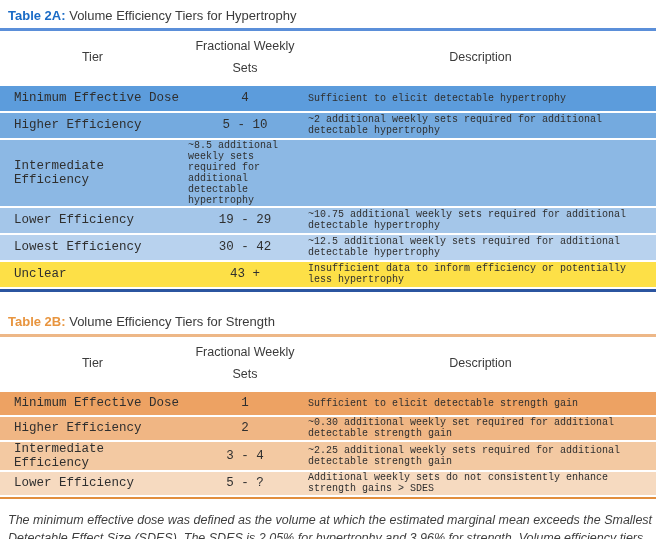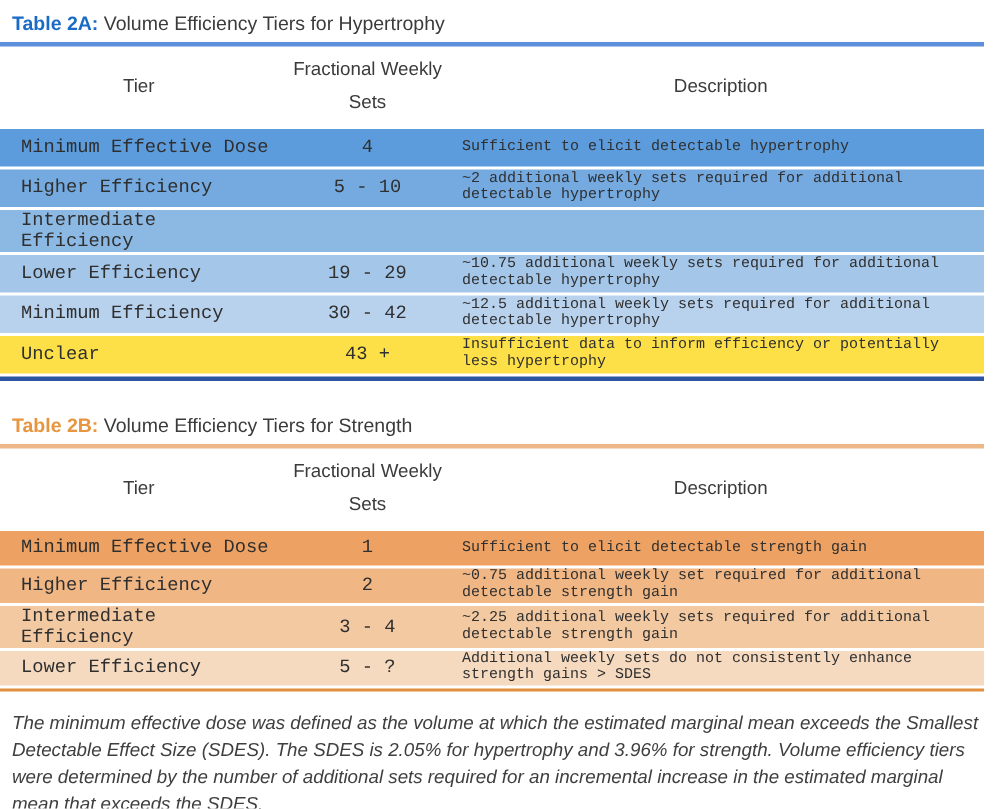--- a/index.html
+++ b/index.html
@@ -95,28 +95,29 @@
       <div class="cell-sets">4</div>
       <div class="cell-desc">Sufficient to elicit detectable hypertrophy</div>
     </div>
     <div class="grid-row data-row" style="background-color: rgb(116, 170, 223);">
       <div class="cell-tier">Higher Efficiency</div>
       <div class="cell-sets">5 - 10</div>
       <div class="cell-desc">~2 additional weekly sets required for additional detectable hypertrophy</div>
     </div>
     <div class="grid-row data-row" style="background-color: rgb(140, 184, 228);">
       <div class="cell-tier">Intermediate Efficiency</div>
+      <div class="cell-desc">~8.5 additional weekly sets required for additional detectable hypertrophy</div>
     </div>
     <div class="grid-row data-row" style="background-color: rgb(164, 198, 233);">
       <div class="cell-tier">Lower Efficiency</div>
       <div class="cell-sets">19 - 29</div>
       <div class="cell-desc">~10.75 additional weekly sets required for additional detectable hypertrophy</div>
     </div>
     <div class="grid-row data-row" style="background-color: rgb(184, 210, 238);">
-      <div class="cell-tier">Minimum Efficiency</div>
+      <div class="cell-tier">Lowest Efficiency</div>
       <div class="cell-sets">30 - 42</div>
       <div class="cell-desc">~12.5 additional weekly sets required for additional detectable hypertrophy</div>
     </div>
     <div class="grid-row data-row" style="background-color: #fde047;">
       <div class="cell-tier">Unclear</div>
       <div class="cell-sets">43 +</div>
       <div class="cell-desc">Insufficient data to inform efficiency or potentially less hypertrophy</div>
     </div>
 
     <div class="bottom-border" style="background-color: rgb(43, 85, 160);"></div>
@@ -137,21 +138,21 @@
     </div>
 
     <div class="grid-row data-row" style="background-color: rgb(237, 162, 99);">
       <div class="cell-tier">Minimum Effective Dose</div>
       <div class="cell-sets">1</div>
       <div class="cell-desc">Sufficient to elicit detectable strength gain</div>
     </div>
     <div class="grid-row data-row" style="background-color: rgb(240, 182, 132);">
       <div class="cell-tier">Higher Efficiency</div>
       <div class="cell-sets">2</div>
-      <div class="cell-desc">~0.75 additional weekly set required for additional detectable strength gain</div>
+      <div class="cell-desc">~0.30 additional weekly set required for additional detectable strength gain</div>
     </div>
     <div class="grid-row data-row" style="background-color: rgb(243, 201, 162);">
       <div class="cell-tier">Intermediate Efficiency</div>
       <div class="cell-sets">3 - 4</div>
       <div class="cell-desc">~2.25 additional weekly sets required for additional detectable strength gain</div>
     </div>
     <div class="grid-row data-row" style="background-color: rgb(246, 218, 192);">
       <div class="cell-tier">Lower Efficiency</div>
       <div class="cell-sets">5 - ?</div>
       <div class="cell-desc">Additional weekly sets do not consistently enhance strength gains &gt; SDES</div>

